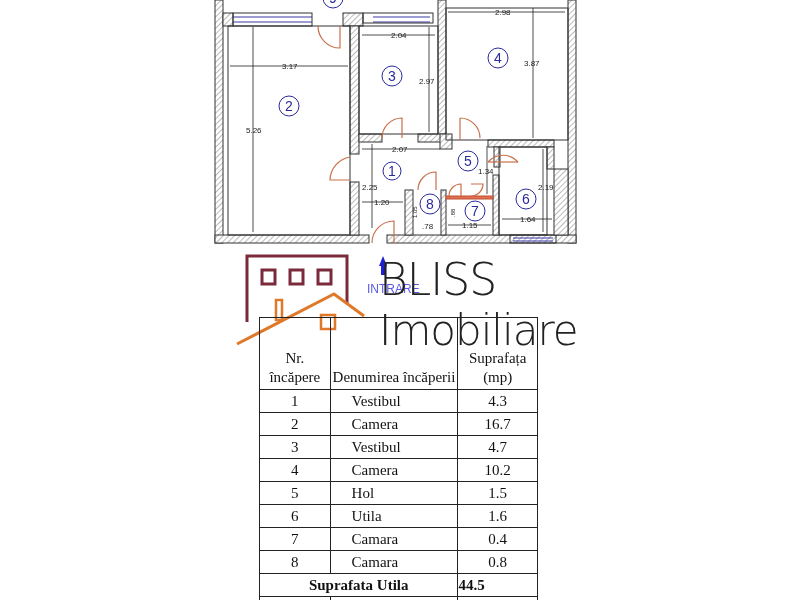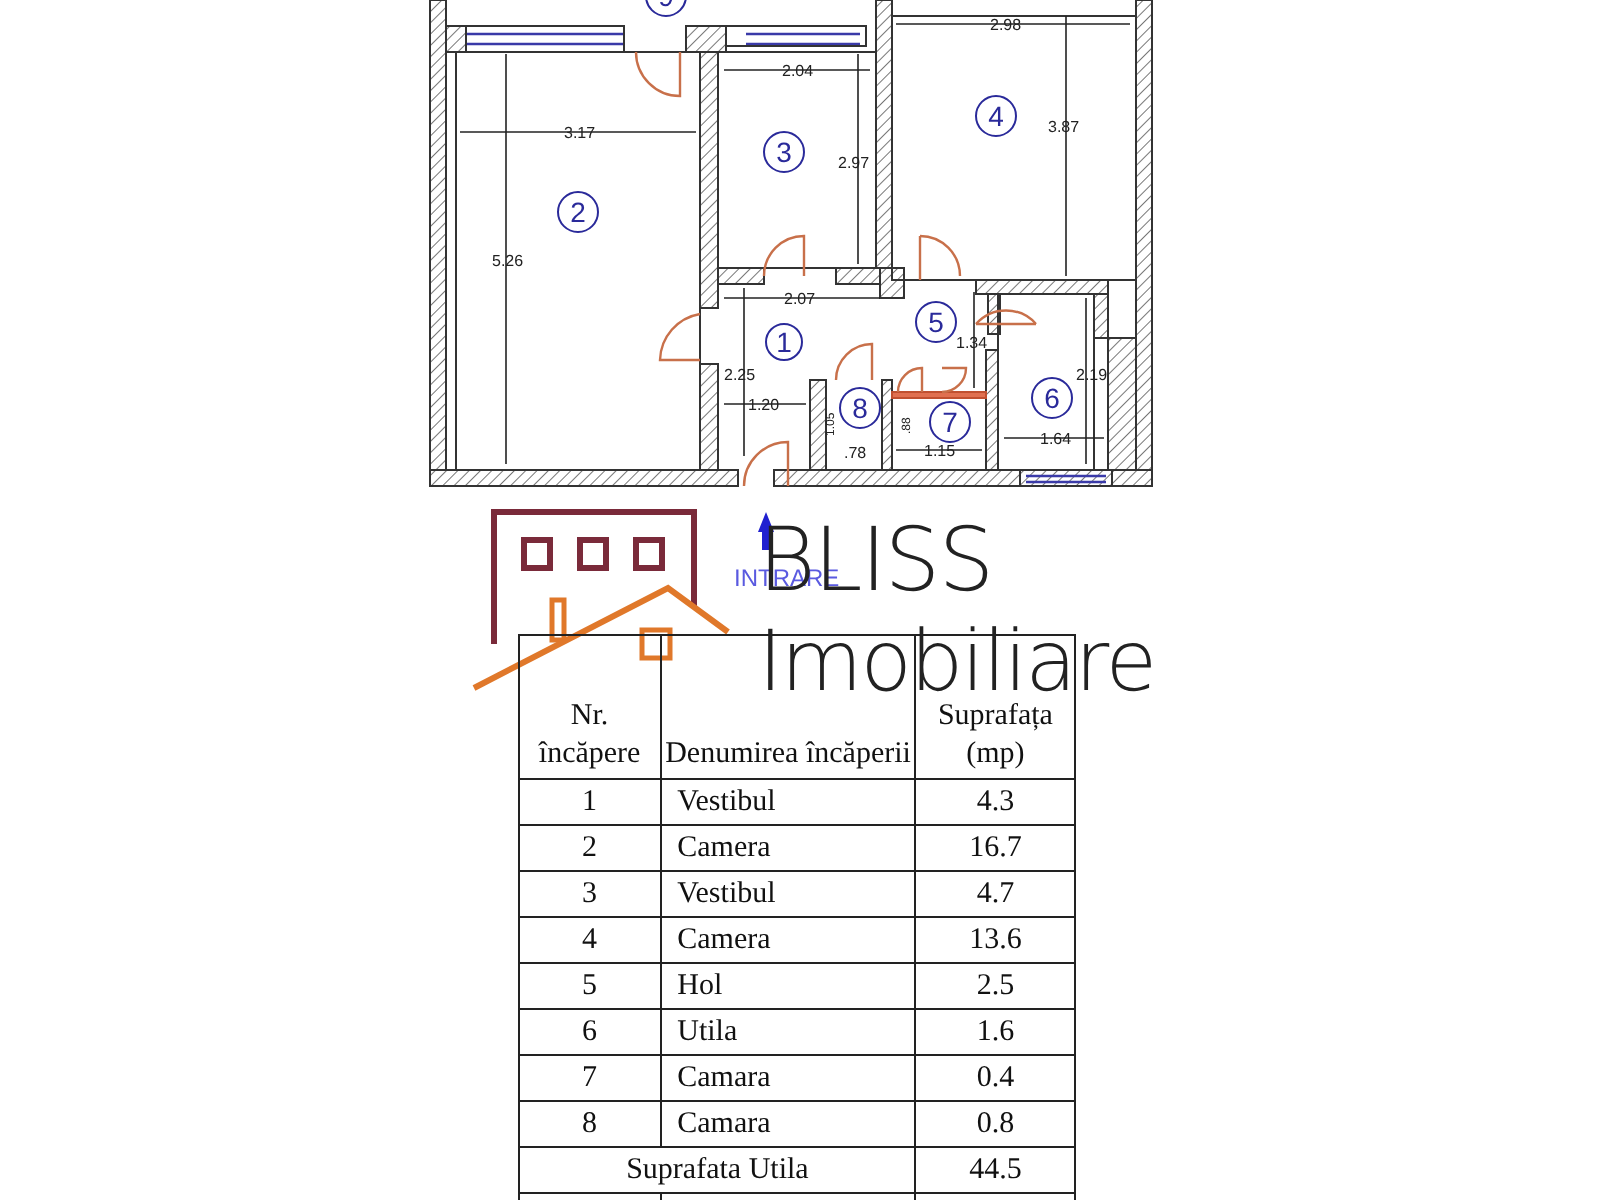--- a/index.html
+++ b/index.html
@@ -7,23 +7,23 @@
   #plan{position:absolute;left:0;top:0;width:800px;height:600px;}
   .dim{font-family:"Liberation Sans",sans-serif;font-size:8px;fill:#222;}
   .roomno{font-family:"Liberation Sans",sans-serif;font-size:14px;fill:#2a2a9a;text-anchor:middle;dominant-baseline:central;}
   .entr{font-family:"Liberation Sans",sans-serif;font-size:12px;fill:#5a5ae0;}
   .brand1{font-family:"DejaVu Sans",sans-serif;font-weight:200;font-size:44px;fill:#222;letter-spacing:-1px;}
   .brand2{font-family:"DejaVu Sans",sans-serif;font-weight:200;font-size:42px;fill:#222;letter-spacing:-1px;}
   #tbl{position:absolute;left:259px;top:317px;width:279px;border-collapse:collapse;font-family:"Liberation Serif",serif;font-size:15px;color:#111;}
   #tbl td,#tbl th{border:1.3px solid #222;padding:0;text-align:center;font-weight:normal;}
   #tbl th{height:69px;line-height:19px;vertical-align:bottom;padding-bottom:2px;}
   #tbl td{height:22px;line-height:22px;}
-  #tbl td.name{text-align:left;padding-left:8px;margin-left:33px;}
-  #tbl tr.total td{font-weight:normal;}
-  #tbl tr.total td.val{text-align:center;padding-right:0;}
+  #tbl td.name{text-align:left;padding-left:21px;margin-left:33px;}
+  #tbl tr.total td{font-weight:bold;}
+  #tbl tr.total td.val{text-align:left;padding-right:0;}
   #tbl .c1{width:70px;}#tbl .c2{width:128px;}#tbl .c3{width:79px;}
 </style>
 </head>
 <body>
 
 <svg id="plan" viewBox="0 0 800 600" xmlns="http://www.w3.org/2000/svg">
   <defs>
     <pattern id="hatch" width="4" height="4" patternUnits="userSpaceOnUse" patternTransform="rotate(45)">
       <rect width="4" height="4" fill="#fff"></rect>
       <line x1="0" y1="0" x2="0" y2="4" stroke="#777" stroke-width="1"></line>
@@ -189,26 +189,26 @@
     <td>16.7</td>
   </tr>
   <tr>
     <td>3</td>
     <td class="name">Vestibul</td>
     <td>4.7</td>
   </tr>
   <tr>
     <td>4</td>
     <td class="name">Camera</td>
-    <td>13.6</td>
+    <td>10.2</td>
   </tr>
   <tr>
     <td>5</td>
     <td class="name">Hol</td>
-    <td>2.5</td>
+    <td>1.5</td>
   </tr>
   <tr>
     <td>6</td>
     <td class="name">Utila</td>
     <td>1.6</td>
   </tr>
   <tr>
     <td>7</td>
     <td class="name">Camara</td>
     <td>0.4</td>

